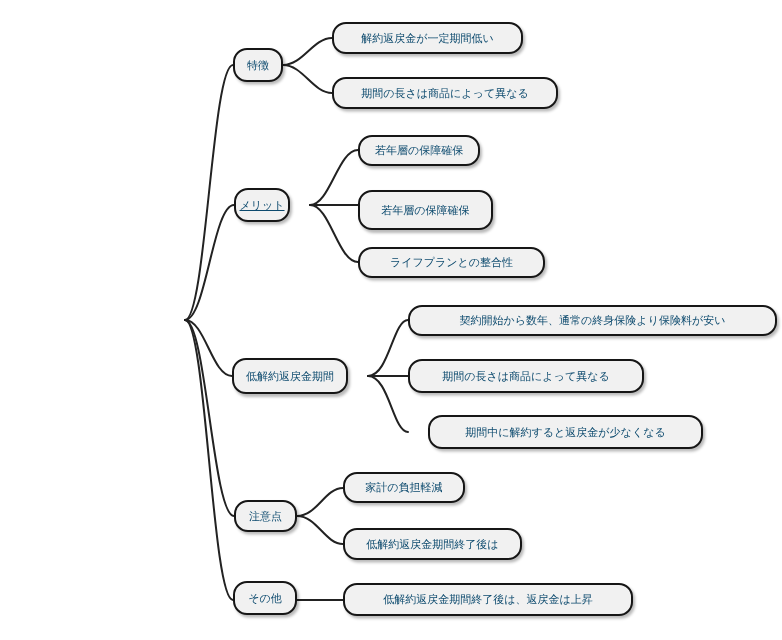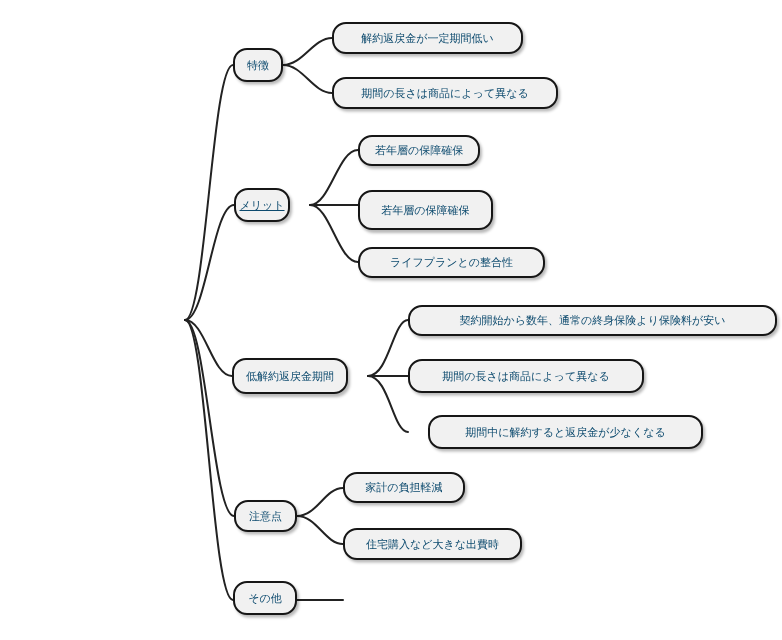--- a/index.html
+++ b/index.html
@@ -87,16 +87,17 @@
 
   <div class="node" style="left:358px; top:135px; width:122px; height:31px;">若年層の保障確保</div>
   <div class="node" style="left:358px; top:190px; width:135px; height:40px;">若年層の保障確保</div>
   <div class="node" style="left:358px; top:247px; width:187px; height:31px;">ライフプランとの整合性</div>
 
   <div class="node" style="left:408px; top:305px; width:369px; height:31px;">契約開始から数年、通常の終身保険より保険料が安い</div>
   <div class="node" style="left:408px; top:359px; width:236px; height:34px;">期間の長さは商品によって異なる</div>
   <div class="node" style="left:428px; top:415px; width:275px; height:34px;">期間中に解約すると返戻金が少なくなる</div>
 
   <div class="node" style="left:343px; top:472px; width:122px; height:31px;">家計の負担軽減</div>
-  <div class="node" style="left:343px; top:528px; width:179px; height:32px;">住宅購入など大きな出費時</div>
+  <div class="node" style="left:343px; top:528px; width:179px; height:32px;">低解約返戻金期間終了後は</div>
 
+  <div class="node" style="left:343px; top:583px; width:290px; height:33px;">低解約返戻金期間終了後は、返戻金は上昇</div>
 
 </div>
 
 </body></html>

